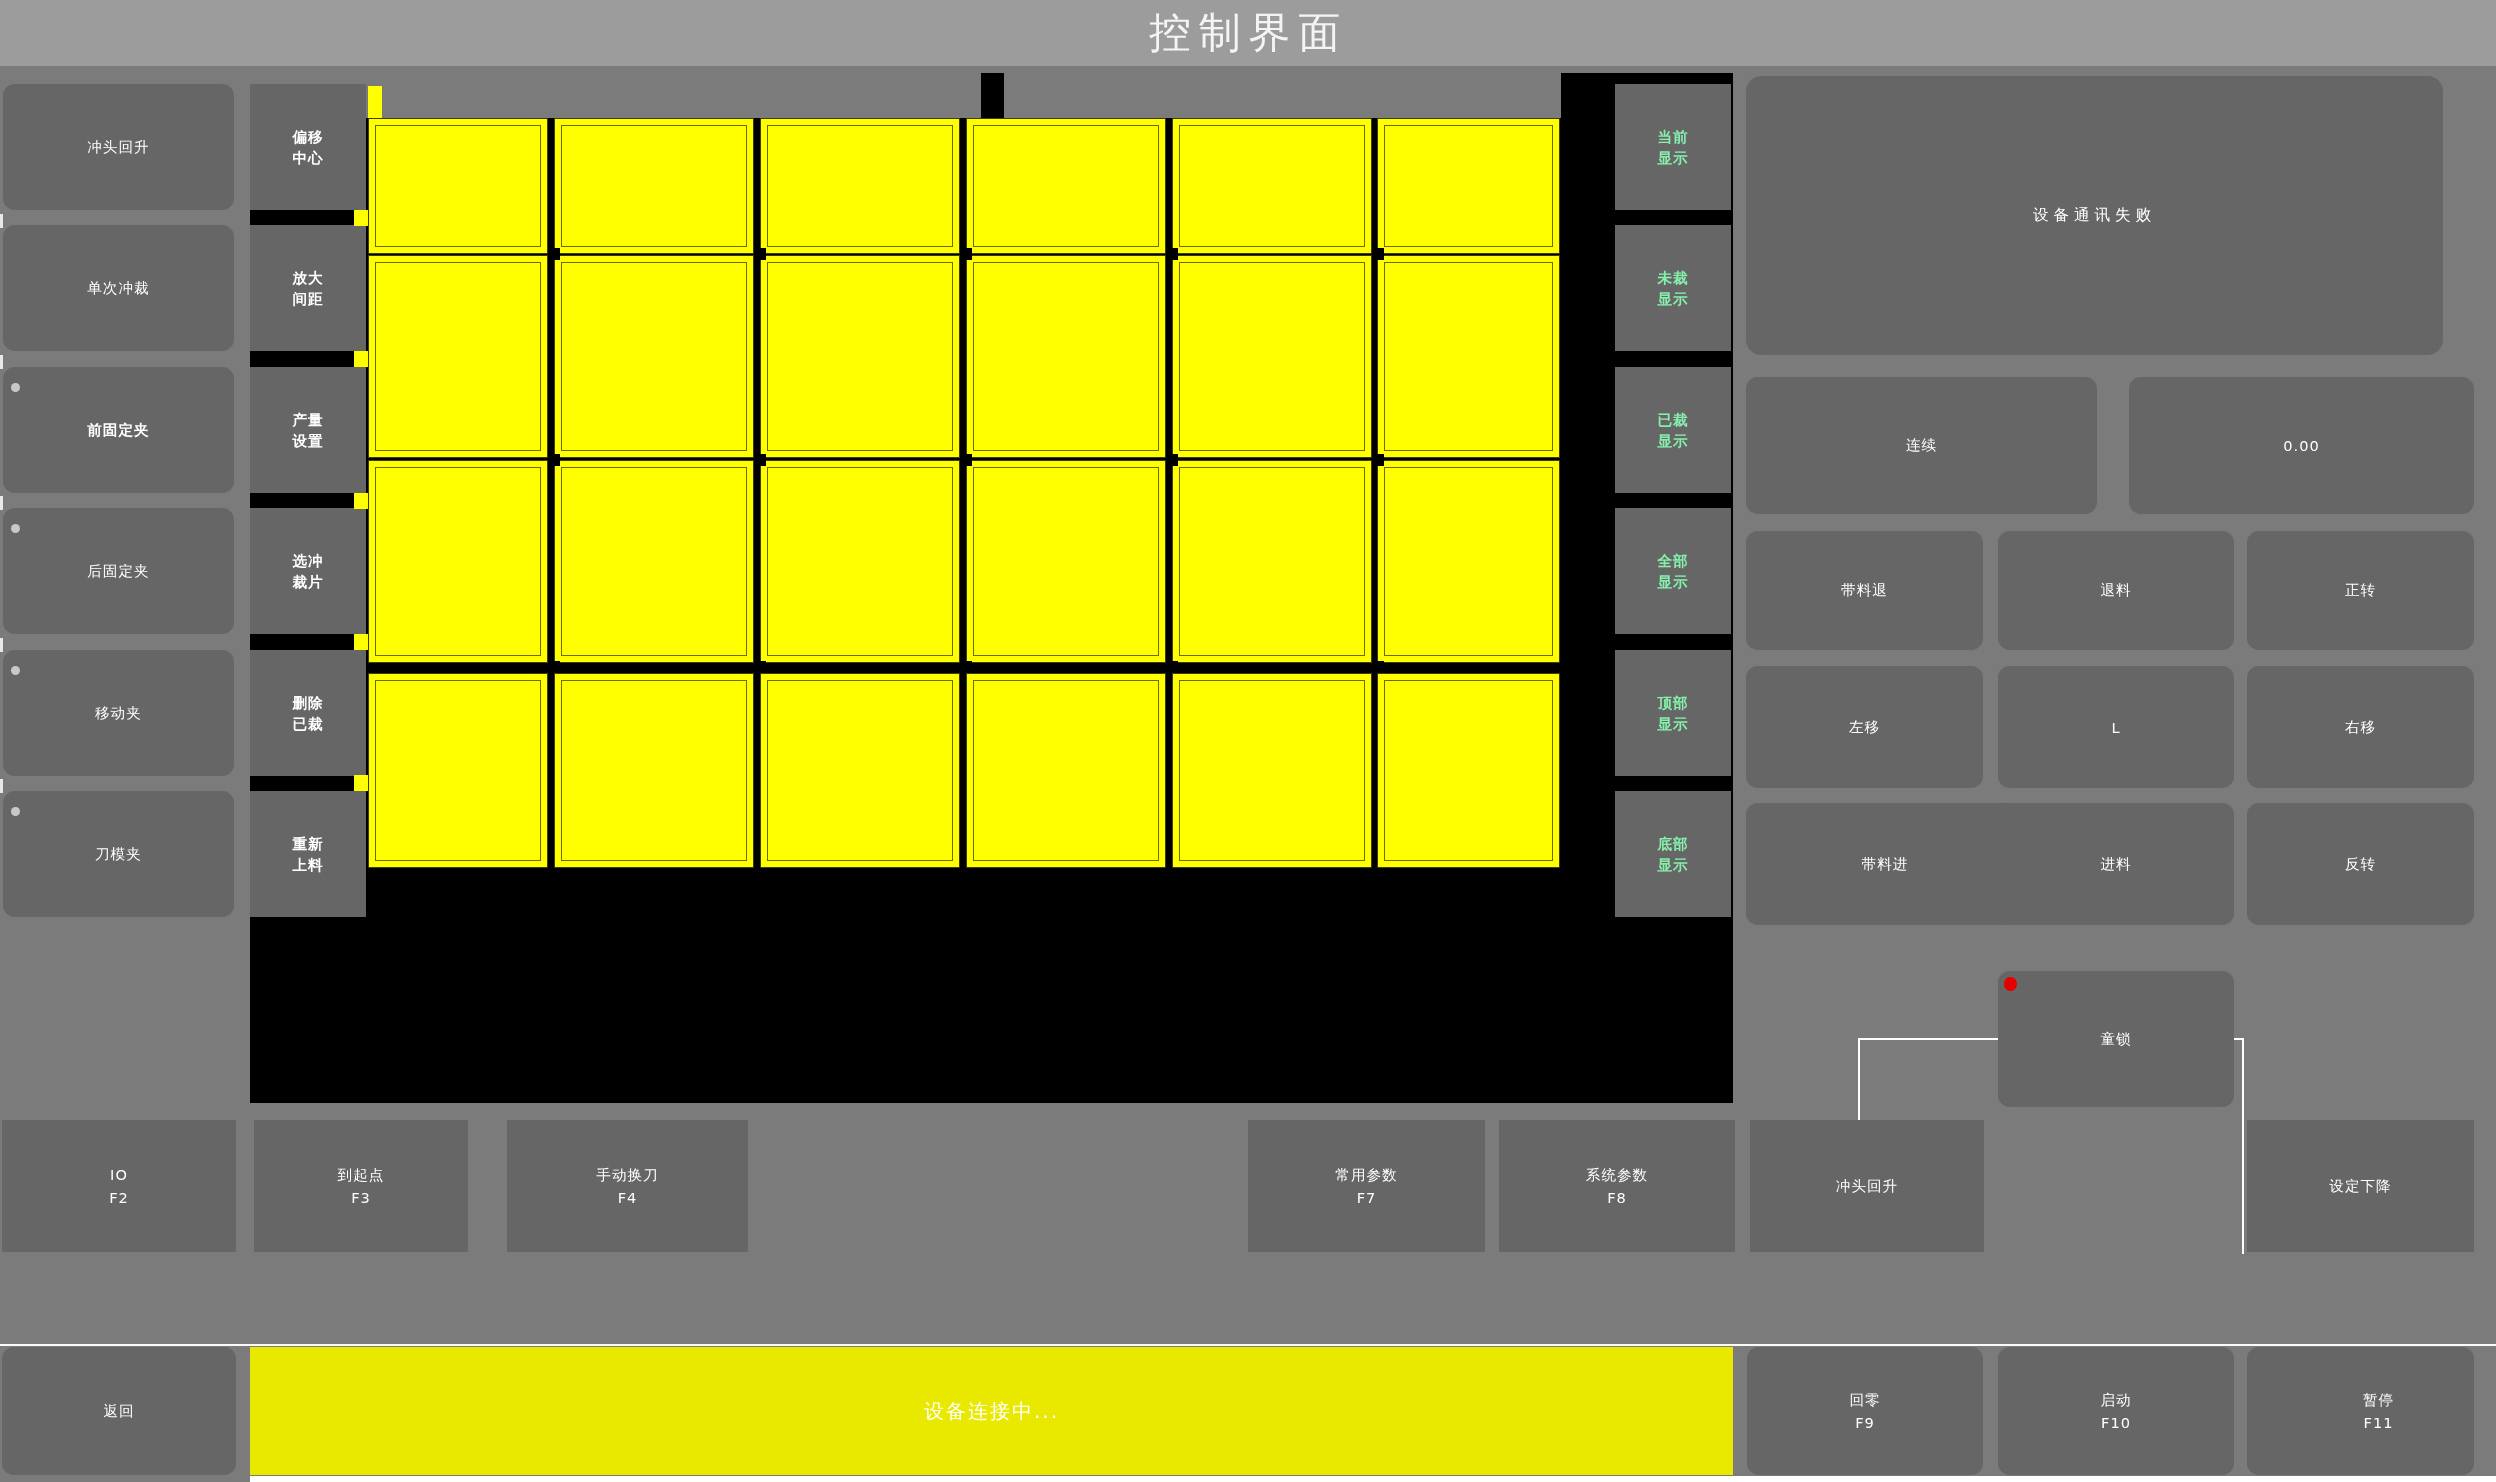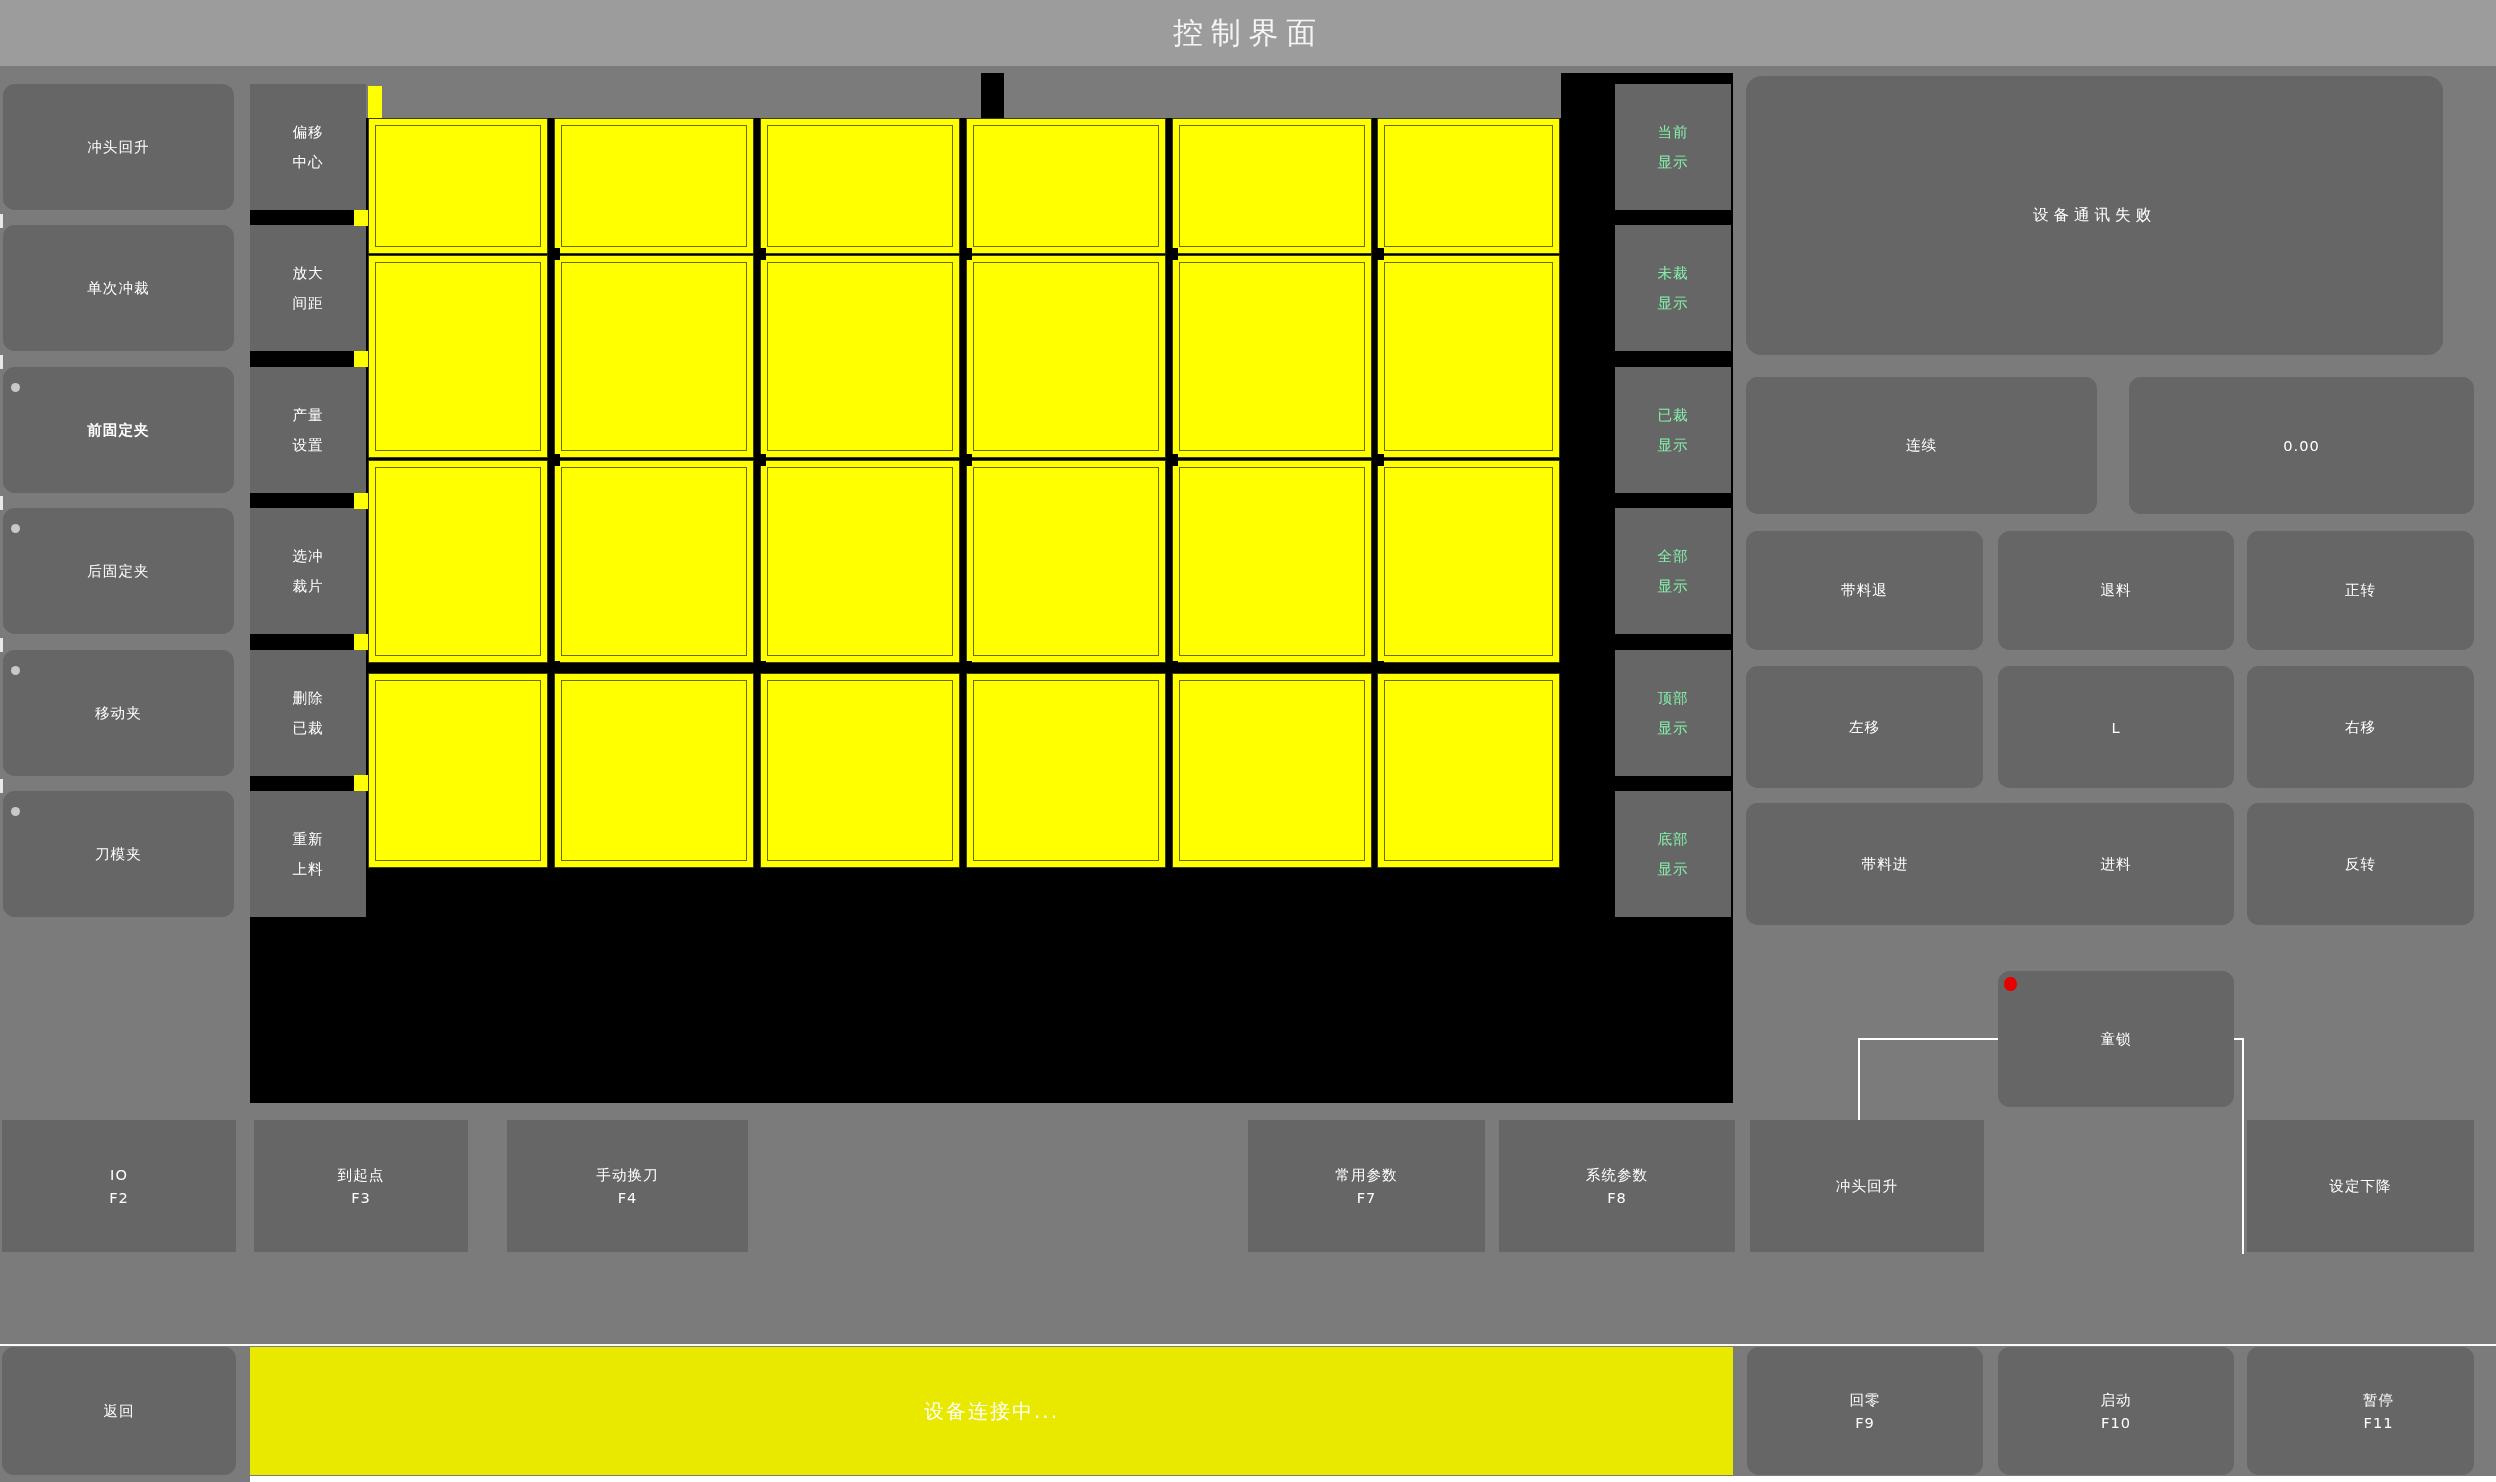--- a/index.html
+++ b/index.html
@@ -2,26 +2,26 @@
 <html><head>
 <meta charset="utf-8">
 <style>
   html,body{margin:0;padding:0;background:#7b7b7b;}
   #screen{position:relative;width:2497px;height:1482px;background:#7b7b7b;overflow:hidden;
           font-family:"DejaVu Sans","Liberation Sans",sans-serif;}
   .abs{position:absolute;}
   #titlebar{left:0;top:0;width:2497px;height:66px;background:#9c9c9c;
             display:flex;align-items:center;justify-content:center;}
   #title{color:#f4f4f4;font-family:"DejaVu Serif","Liberation Serif",serif;
-         font-size:30px;letter-spacing:7.8px;}
+         font-size:42px;letter-spacing:7.8px;}
   .btn{position:absolute;background:#666666;color:#ffffff;display:flex;flex-direction:column;
        align-items:center;justify-content:center;font-size:14.6px;letter-spacing:1px;
        text-align:center;box-sizing:border-box;}
   .rounded{border-radius:11.7px;}
-  .twoline{white-space:pre-line;line-height:30px;}
+  .twoline{white-space:pre-line;line-height:21px;font-weight:bold;}
   .fkey{line-height:23.4px;white-space:pre-line;font-size:14.6px;}
   #canvas{left:250px;top:73px;width:1483px;height:1030px;background:#000000;}
   #canvas-grayband{left:0;top:0;width:1311px;height:45px;background:#7b7b7b;}
   #canvas-notch{left:731px;top:0;width:23.4px;height:45px;background:#000000;}
   .tile{position:absolute;background:#ffff00;border:1px solid #3d3d00;box-sizing:border-box;}
   .tile::after{content:"";position:absolute;inset:5.9px;border:1px solid #6b6b00;}
   .notchsq{position:absolute;width:11.7px;height:11.7px;background:#000000;}
   .nub{position:absolute;background:#ffff00;}
   .dot{position:absolute;left:7.8px;top:15.6px;width:9.8px;height:9.8px;border-radius:50%;background:#c8c8c8;}
   .tick{position:absolute;left:0;width:2.9px;height:13.7px;background:#e8e8e8;}

